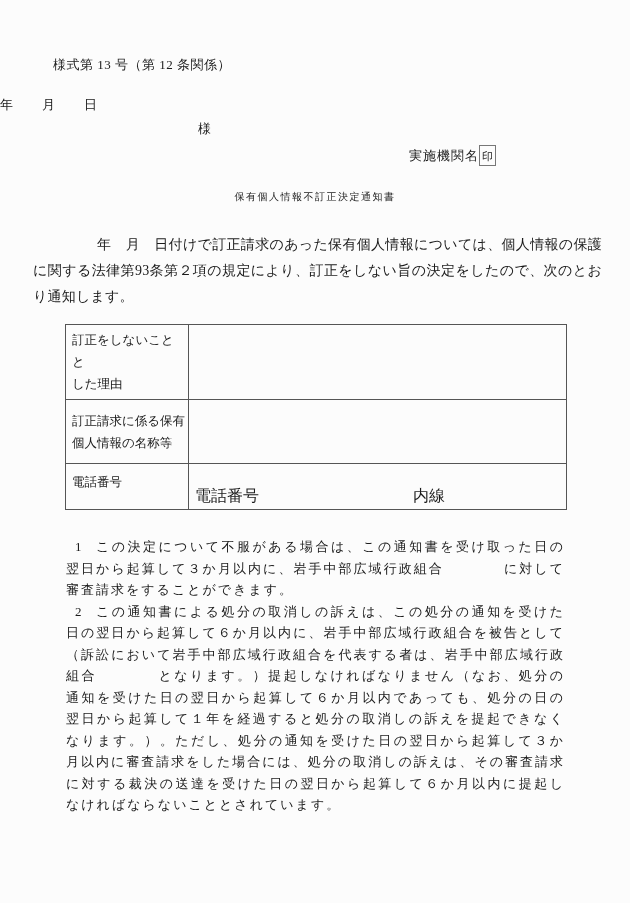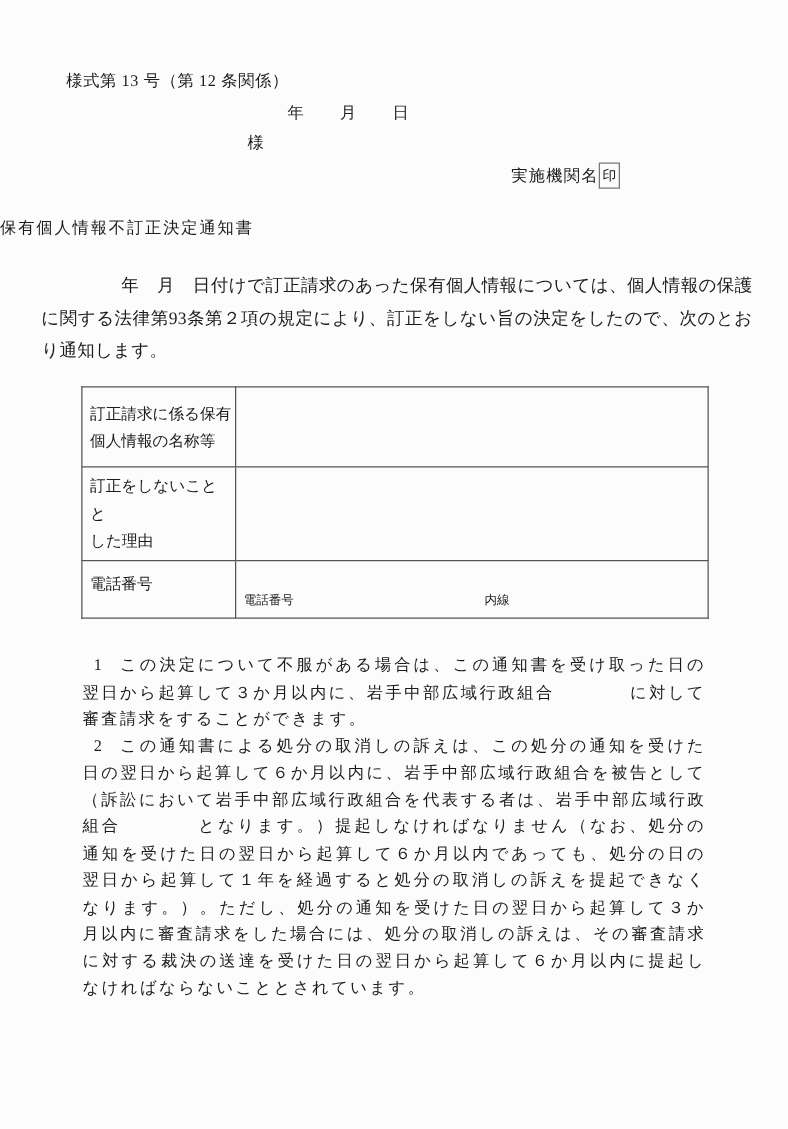--- a/index.html
+++ b/index.html
@@ -18,23 +18,23 @@
     font-family: "Liberation Serif", "DejaVu Serif", serif;
     color: #1b1b1b;
   }
   .form-number {
     margin-left: 53px;
     font-size: 13px;
     line-height: 16px;
     letter-spacing: 0.5px;
   }
   .date-line {
-    margin-top: 9px;
+    margin-top: 24px;
     margin-right: 72px;
-    text-align: center;
+    text-align: left;
     font-size: 13px;
     line-height: 16px;
     letter-spacing: 1px;
     font-family: Liberation Serif, serif;
   }
   .addressee-line {
     margin-top: 8px;
     margin-left: 198px;
     font-size: 13px;
     line-height: 16px;
@@ -56,21 +56,22 @@
     justify-content: center;
     width: 17px;
     height: 21px;
     border: 1px solid #777;
     font-size: 11px;
     letter-spacing: 0;
     box-sizing: border-box;
   }
   .title {
     margin: 22px 0 0 0;
-    font-size: 13px;
+    text-align: center;
+    font-size: 10px;
     font-weight: normal;
     line-height: 18px;
     letter-spacing: 1.5px;
   }
   .body-paragraph {
     margin: 26px 28px 0 33px;
     font-size: 14px;
     line-height: 26px;
     letter-spacing: 0.2px;
     text-align: justify;
@@ -95,21 +96,21 @@
     vertical-align: middle;
     white-space: pre-line;
   }
   .row-tall { height: 64px; }
   .row-short { height: 46px; }
   .label-top { vertical-align: top; padding-top: 7px; }
   .value-cell { padding: 2px 6px; }
   .value-bottom { vertical-align: bottom; }
   .phone-line {
     padding-bottom: 2px;
-    font-size: 10px;
+    font-size: 16px;
     line-height: 18px;
   }
   .extension-label { margin-left: 150px; }
   .remarks {
     margin: 26px 65px 0 66px;
     display: flex;
     font-size: 13px;
   }
   .remarks-label {
     flex: 0 0 32px;
@@ -145,27 +146,27 @@
     </span>
   </div>
 
   <h1 class="title">保有個人情報不訂正決定通知書</h1>
 
   <p class="body-paragraph">年　月　日付けで訂正請求のあった保有個人情報については、個人情報の保護に関する法律第93条第２項の規定により、訂正をしない旨の決定をしたので、次のとおり通知します。</p>
 
   <table class="info-table">
     <tbody>
         <tr class="row-tall">
-      <td class="label-cell">訂正請求に係る保有
-個人情報の名称等</td>
+      <td class="label-cell">訂正をしないことと
+した理由</td>
       <td class="value-cell"></td>
     </tr>
     <tr class="row-tall">
-      <td class="label-cell">訂正をしないことと
-した理由</td>
+      <td class="label-cell">訂正請求に係る保有
+個人情報の名称等</td>
       <td class="value-cell"></td>
     </tr>
     <tr class="row-short">
       <td class="label-cell label-top">電話番号</td>
       <td class="value-cell value-bottom">
         <div class="phone-line">
           <span>電話番号</span>
           <span class="extension-label">内線</span>
         </div>
       </td>

